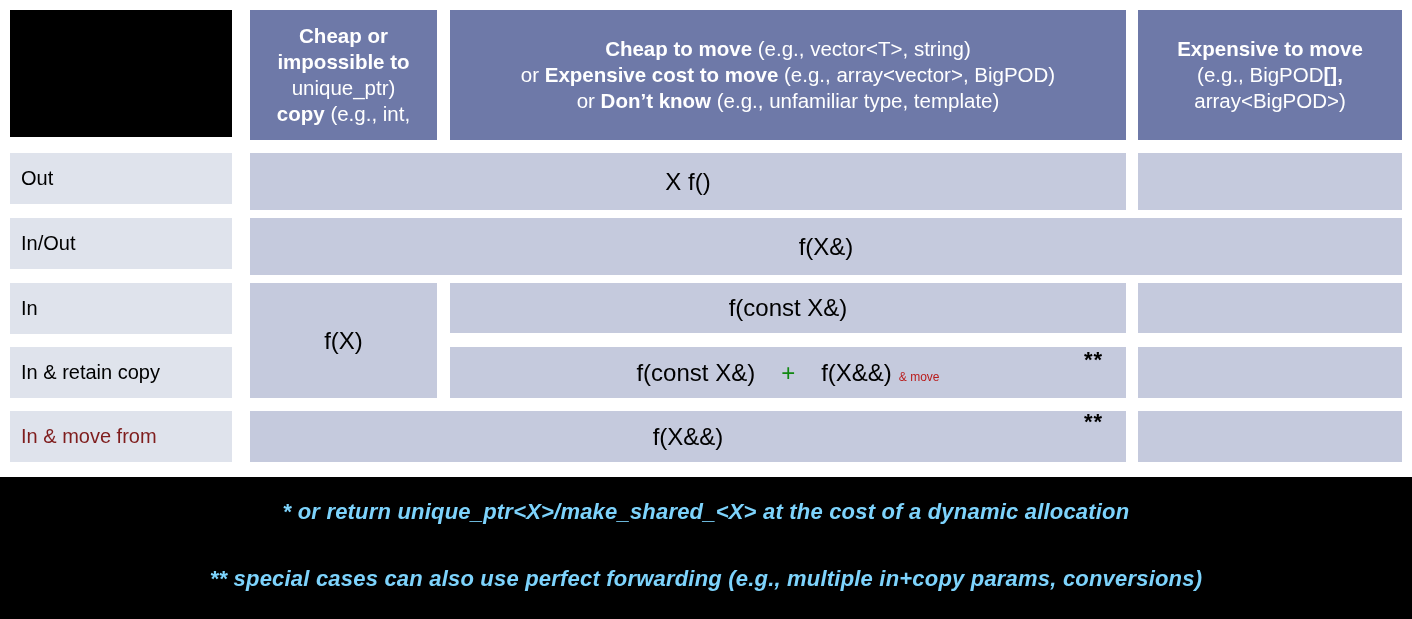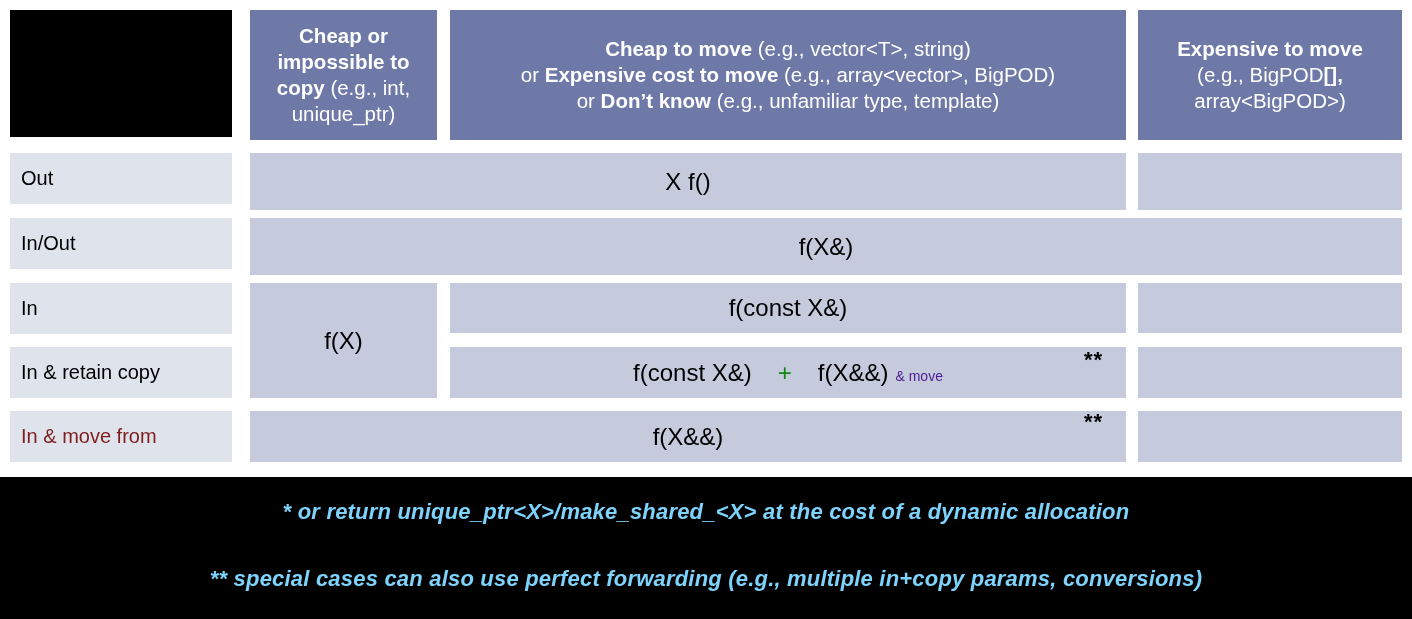--- a/index.html
+++ b/index.html
@@ -79,22 +79,22 @@
   }
   .cell.empty { }
 
   .inner-row {
     display: flex;
     align-items: baseline;
     justify-content: center;
     gap: 0;
   }
   .mono-sm {
-    font-size: 14px;
-    color: #4c1d95;
+    font-size: 12px;
+    color: #b91c1c;
     margin-left: 7px;
   }
   .plus {
     font-size: 24px;
     color: #118811;
     margin: 0 26px;
   }
 
   
   .ast {
@@ -134,22 +134,22 @@
 
 <div class="page">
 
   <div class="table-bg"></div>
 
   <div class="blk corner-cell" style="left:10px; top:10px; width:222px; height:127px;"></div>
 
   <div class="blk hdr" style="left:250px; top:10px; width:187px; height:130px;">
     <span class="ln"><b>Cheap or</b></span>
     <span class="ln"><b>impossible to</b></span>
+    <span class="ln"><span class="reg">unique_ptr)</span></span>
     <span class="ln"><b>copy</b><span class="reg"> (e.g., int,</span></span>
-    <span class="ln"><span class="reg">unique_ptr)</span></span>
   </div>
 
   <div class="blk hdr" style="left:450px; top:10px; width:676px; height:130px;">
     <span class="ln"><b>Cheap to move</b><span class="reg"> (e.g., vector&lt;T&gt;, string)</span></span>
     <span class="ln"><span class="reg">or </span><b>Expensive cost to move</b><span class="reg"> (e.g., array&lt;vector&gt;, BigPOD)</span></span>
     <span class="ln"><span class="reg">or </span><b>Don’t know</b><span class="reg"> (e.g., unfamiliar type, template)</span></span>
   </div>
 
   <div class="blk hdr" style="left:1138px; top:10px; width:264px; height:130px;">
     <span class="ln"><b>Expensive to move</b></span>

